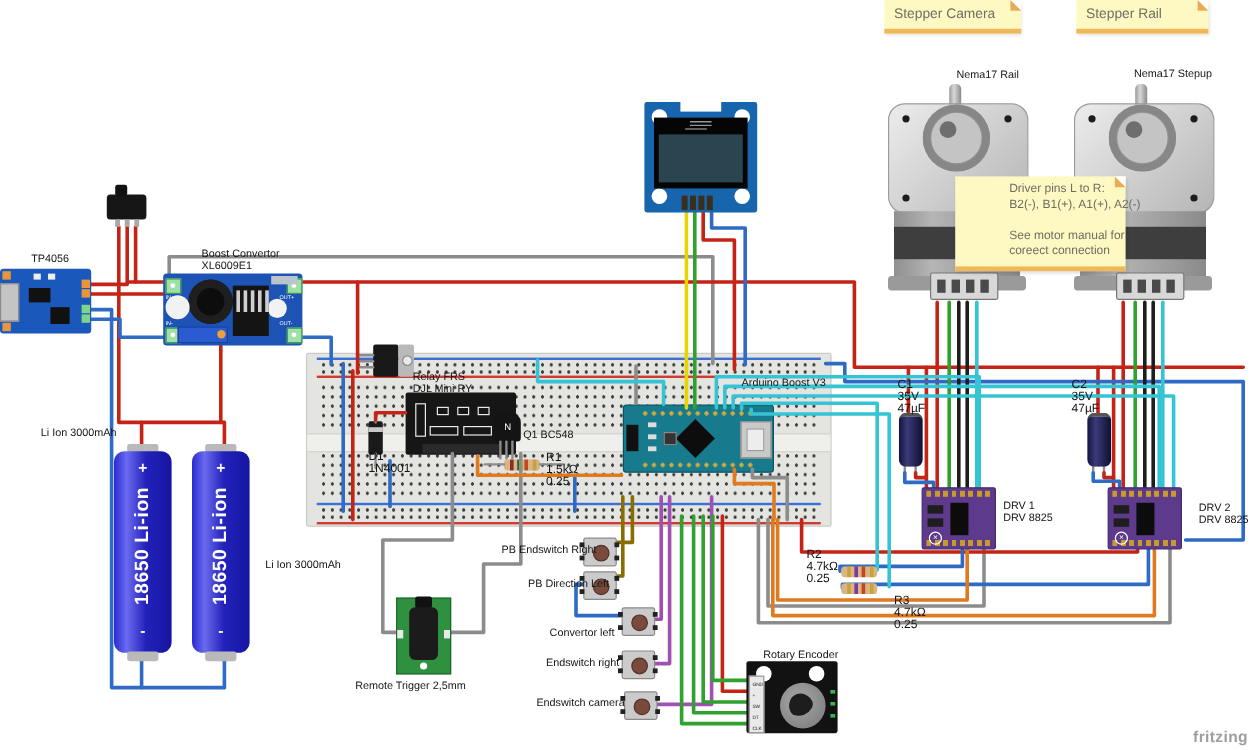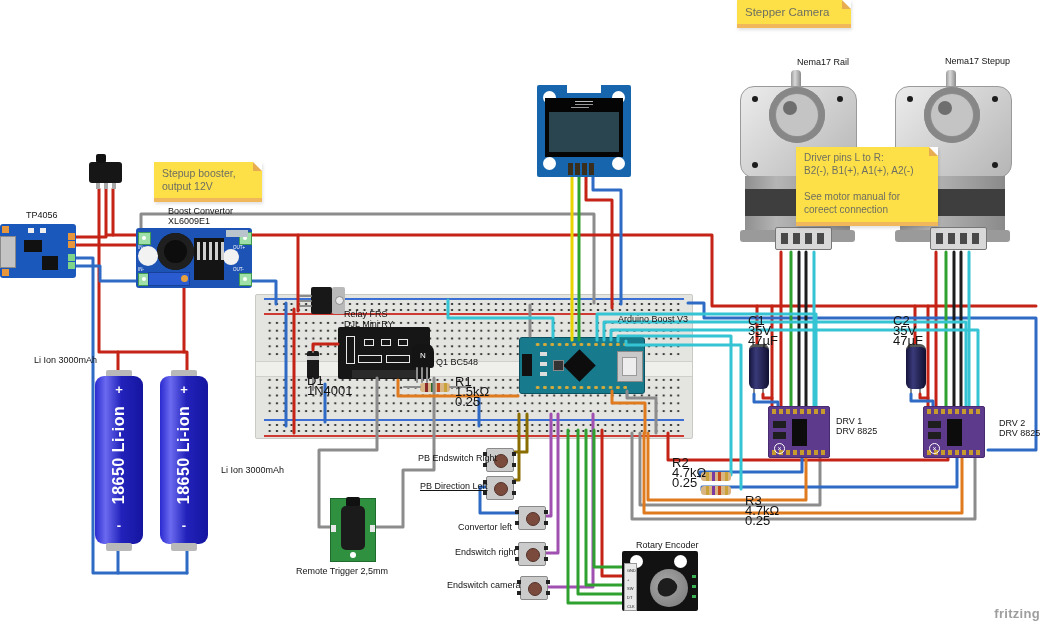--- a/index.html
+++ b/index.html
@@ -1,26 +1,26 @@
 <!DOCTYPE html>
 <html><head>
 <meta charset="utf-8">
 <style>
   html,body{margin:0;padding:0;background:#fff;}
   #canvas{position:relative;width:1048px;height:625px;background:#ffffff;overflow:hidden;
           font-family:"Liberation Sans",sans-serif;}
   .comp{position:absolute;}
   .lbl{position:absolute;font-size:9px;line-height:10px;color:#141414;white-space:nowrap;z-index:6;}
-  .sm{font-size:13px;}
-  .note{position:absolute;background:#fde047;border-bottom:4px solid #f0b85a;color:#6e6e62;
+  .sm{font-size:10px;}
+  .note{position:absolute;background:#fef9c3;border-bottom:4px solid #f0b85a;color:#6e6e62;
         padding:5px 8px;z-index:7;font-size:11.5px;line-height:14px;white-space:nowrap;
         box-shadow:1px 2px 3px rgba(0,0,0,.12);}
   .note::after{content:"";position:absolute;top:0;right:0;width:0;height:0;
         border-top:9px solid #ffffff;border-left:9px solid #e7ad50;}
-  .note .nl{min-height:13px;}
+  .note .nl{min-height:13px;margin-left:37px;}
   .wires{position:absolute;left:0;top:0;z-index:3;pointer-events:none;}
   .wires polyline{fill:none;stroke-linecap:round;stroke-linejoin:round;}
   
   #bboard{left:255px;top:294px;width:436px;height:143px;background:#e4e4e1;
           border:1px solid #c9c9c5;border-radius:2px;z-index:1;}
   .bb-line{position:absolute;height:2px;left:8px;width:420px;}
   .bb-holes{position:absolute;left:10px;width:416px;
       background-image:radial-gradient(circle,#3d3d3d 1.2px,transparent 1.5px);}
   .bb-chan{position:absolute;left:0;top:66px;width:436px;height:14px;background:#efefec;
       border-top:1px solid #cfcfcb;border-bottom:1px solid #cfcfcb;}
@@ -442,23 +442,22 @@
     <div style="position:absolute;left:15px;top:-2px;width:14px;height:10px;background:#111;border-radius:2px;"></div>
     <div style="position:absolute;left:10px;top:7px;width:24px;height:44px;background:#1b1b1b;border-radius:5px;"></div>
     <div style="position:absolute;left:0;top:26px;width:5px;height:7px;background:#e9e9e9;"></div>
     <div style="position:absolute;left:39px;top:26px;width:5px;height:7px;background:#e9e9e9;"></div>
     <div class="hole" style="left:19px;top:53px;width:6px;height:6px;"></div>
   </div>
 
   <div class="note" style="left:737px;top:0;width:98px;">
     <span>Stepper Camera</span>
   </div>
-  <div class="note" style="left:154px;top:162px;width:92px;font-size:10.5px;line-height:13px;">
-    <div class="nl">Stepup booster,</div>
-    <div class="nl">output 12V</div>
+  <div class="note" style="left:897px;top:0;width:94px;">
+    <span>Stepper Rail</span>
   </div>
   <div class="note" style="left:796px;top:147px;width:126px;font-size:10px;line-height:12.5px;">
     <div class="nl">Driver pins L to R:</div>
     <div class="nl">B2(-), B1(+), A1(+), A2(-)</div>
     <div class="nl"></div>
     <div class="nl">See motor manual for</div>
     <div class="nl">coreect connection</div>
   </div>
 
   <div class="lbl" style="left:26px;top:210px;">TP4056</div>
@@ -507,21 +506,21 @@
     <div>R2</div>
     <div>4.7kΩ</div>
     <div>0.25</div>
   </div>
   <div class="lbl sm" style="left:745px;top:496px;">
     <div>R3</div>
     <div>4.7kΩ</div>
     <div>0.25</div>
   </div>
   <div class="lbl" style="left:418px;top:453px;">PB Endswitch Right</div>
-  <div class="lbl" style="left:420px;top:481px;text-decoration:underline;">PB Direction Left</div>
+  <div class="lbl" style="left:440px;top:481px;">PB Direction Left</div>
   <div class="lbl" style="left:458px;top:522px;">Convertor left</div>
   <div class="lbl" style="left:455px;top:547px;">Endswitch right</div>
   <div class="lbl" style="left:447px;top:580px;">Endswitch camera</div>
   <div class="lbl" style="left:636px;top:540px;">Rotary Encoder</div>
   <div class="lbl" style="left:296px;top:566px;">Remote Trigger 2,5mm</div>
 
   <div class="wm">fritzing</div>
 </div>
 
 </body></html>

